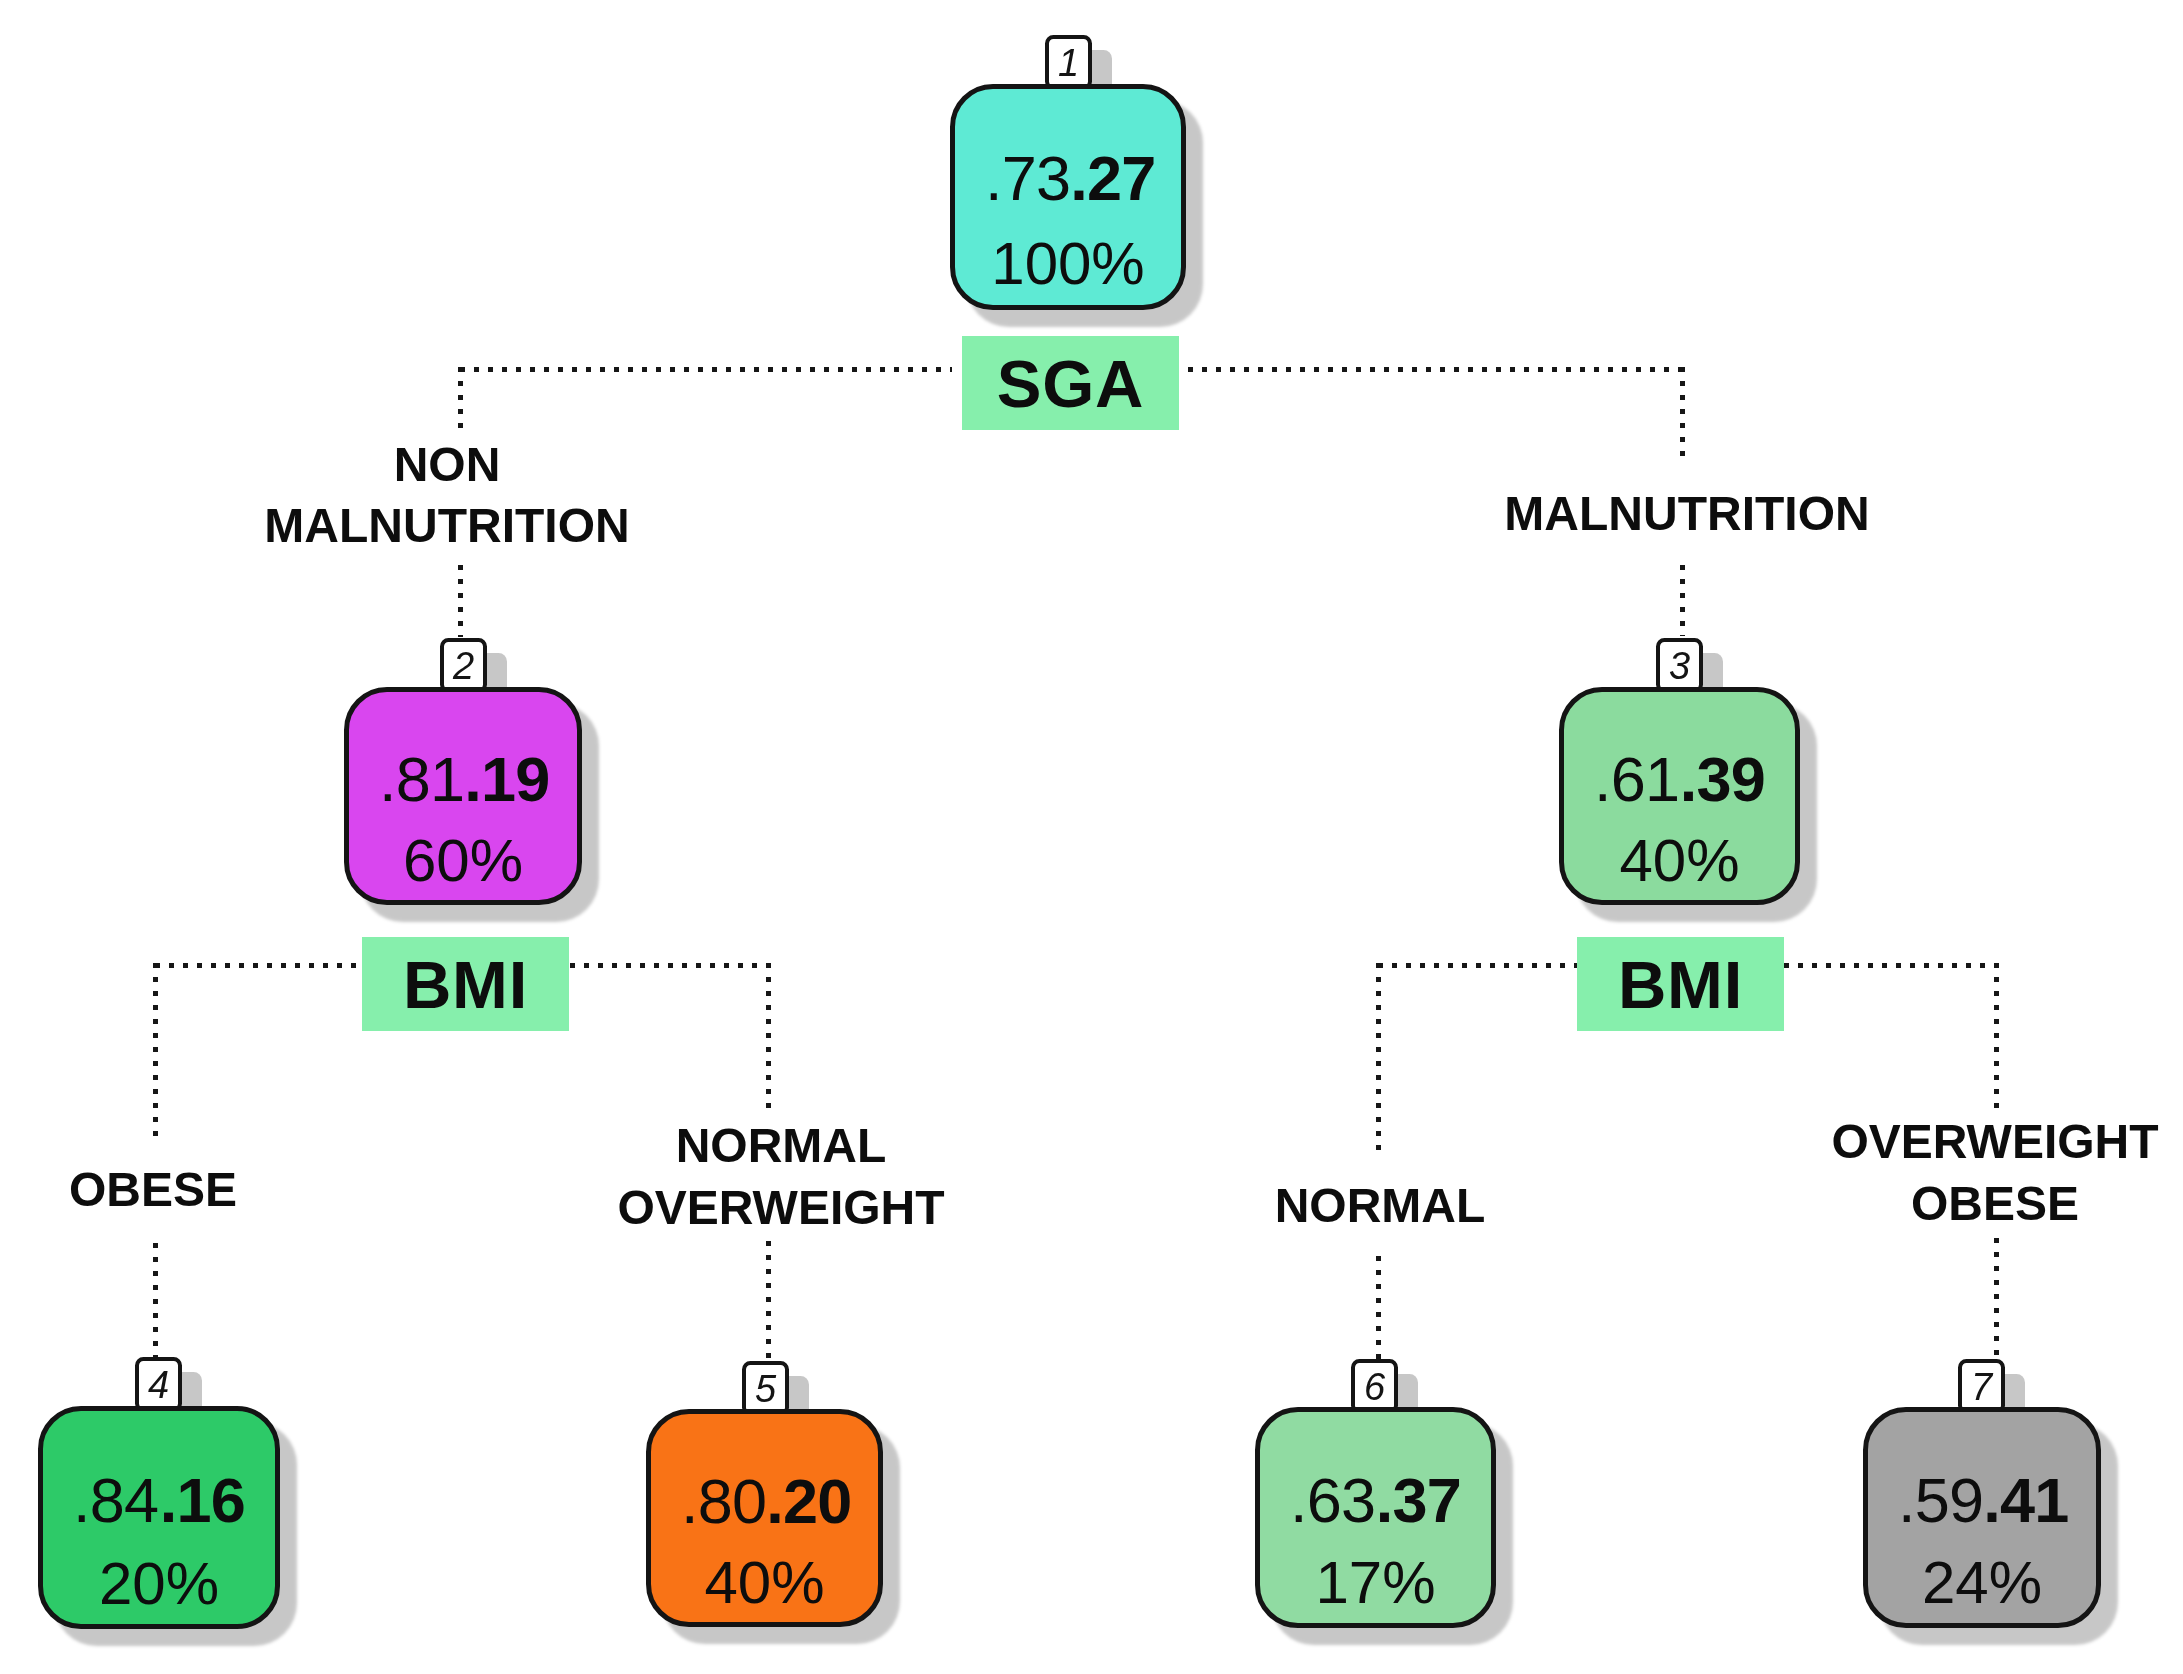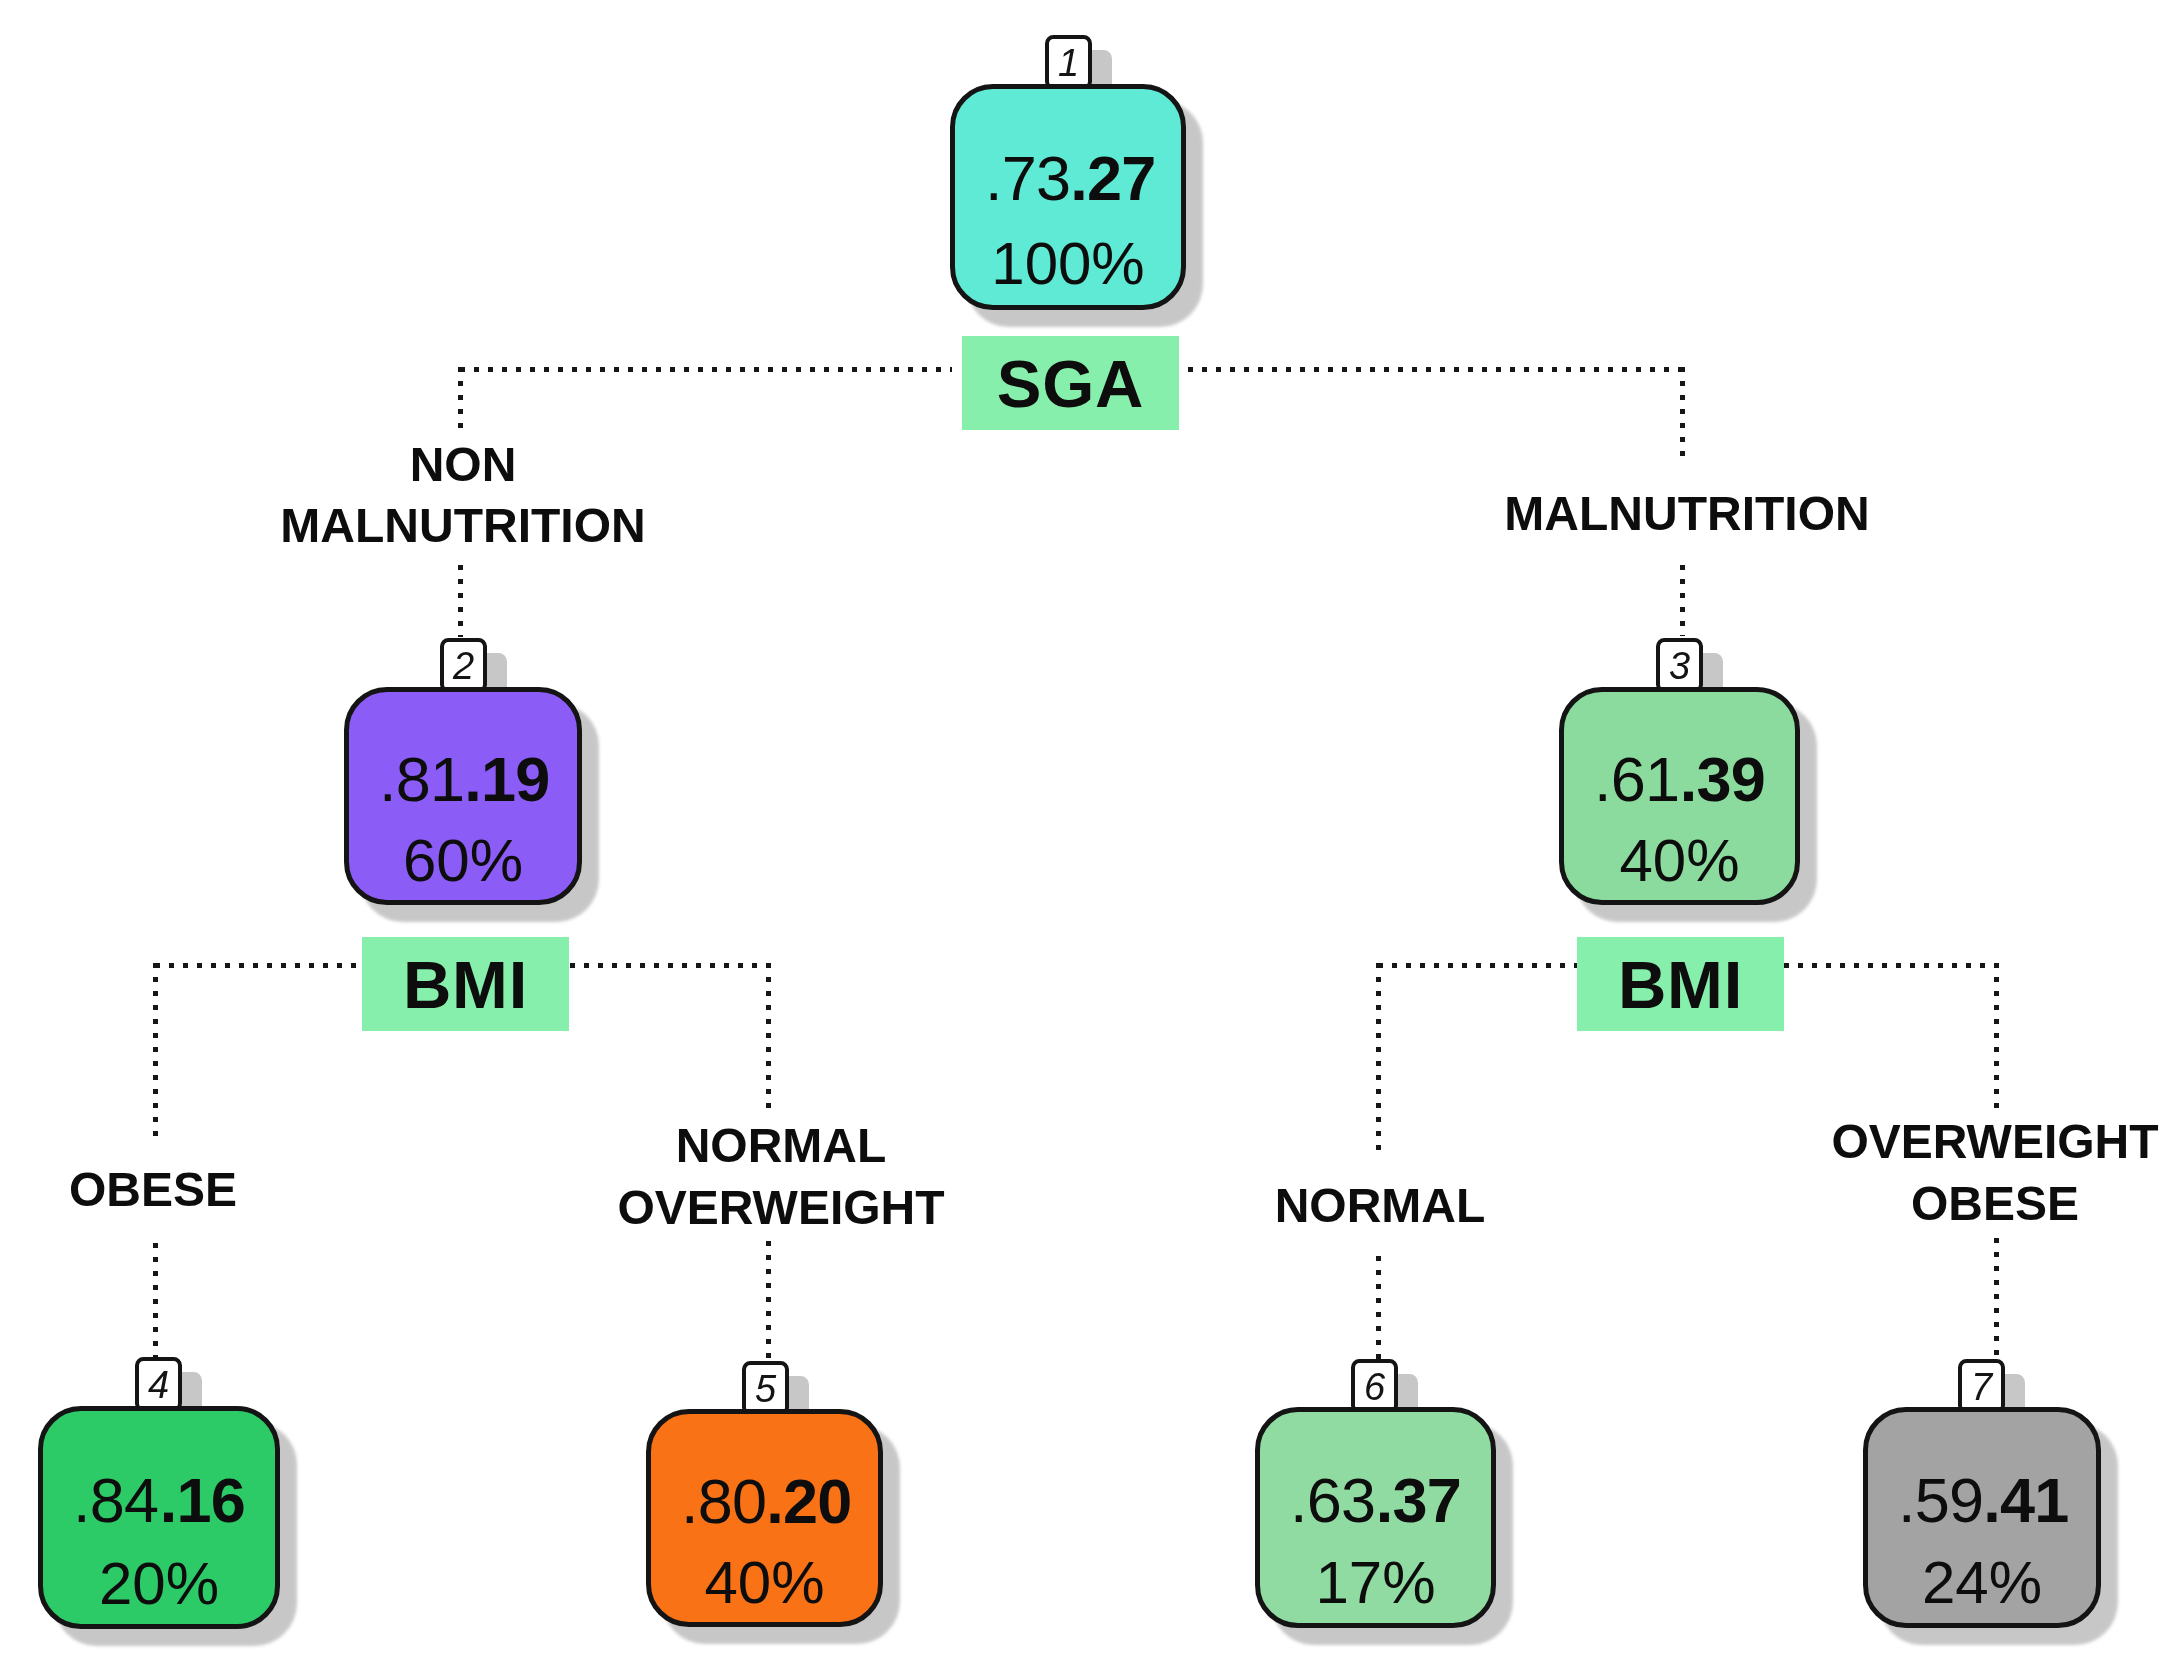--- a/index.html
+++ b/index.html
@@ -71,32 +71,32 @@
   <div class="hline" style="left:1188px;top:367px;width:495px;"></div>
   <div class="vline" style="left:458px;top:367px;height:63px;"></div>
   <div class="vline" style="left:458px;top:565px;height:72px;"></div>
   <div class="vline" style="left:1680px;top:367px;height:95px;"></div>
   <div class="vline" style="left:1680px;top:565px;height:71px;"></div>
 
   <div class="split-label" style="left:962px;top:336px;width:217px;height:94px;">
     <span>SGA</span>
   </div>
 
-  <div class="branch-label" style="left:250px;top:428px;width:426px;height:134px;align-items:center;">
+  <div class="branch-label" style="left:234px;top:428px;width:426px;height:134px;align-items:center;">
     <span>NON</span>
     <span>MALNUTRITION</span>
   </div>
   <div class="branch-label" style="left:1493px;top:464px;width:388px;height:100px;">
     <span>MALNUTRITION</span>
   </div>
 
   <div class="tag" style="left:440px;top:638px;">
     <span>2</span>
   </div>
-  <div class="node" style="left: 344px; top: 687px; width: 238px; height: 218px; background-color: #8b5cf6;">
+  <div class="node" style="left: 344px; top: 687px; width: 238px; height: 218px; background-color: #d946ef;">
     <div class="probs">
       <span class="prob-left">.81</span>
       <span class="prob-right">.19</span>
     </div>
     <div class="pct">60%</div>
   </div>
 
   <div class="tag" style="left:1656px;top:638px;">
     <span>3</span>
   </div>

